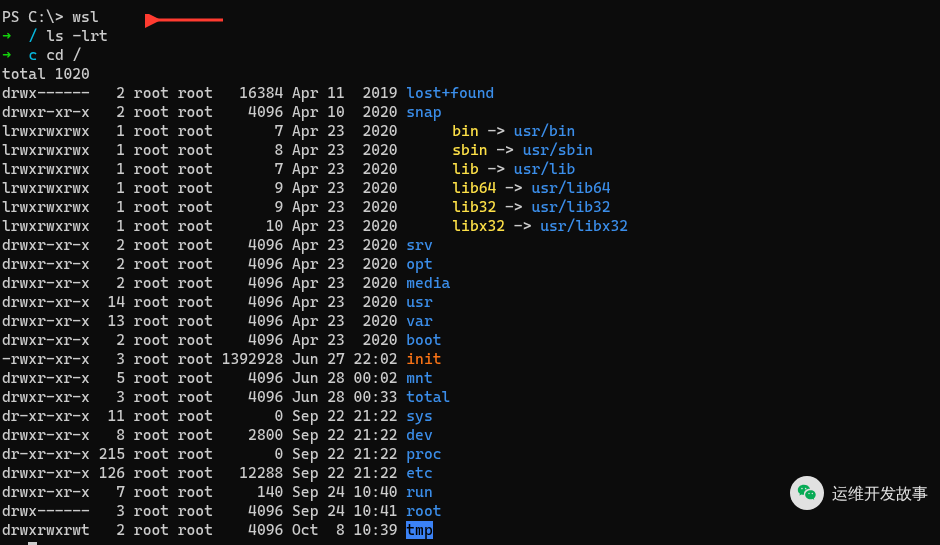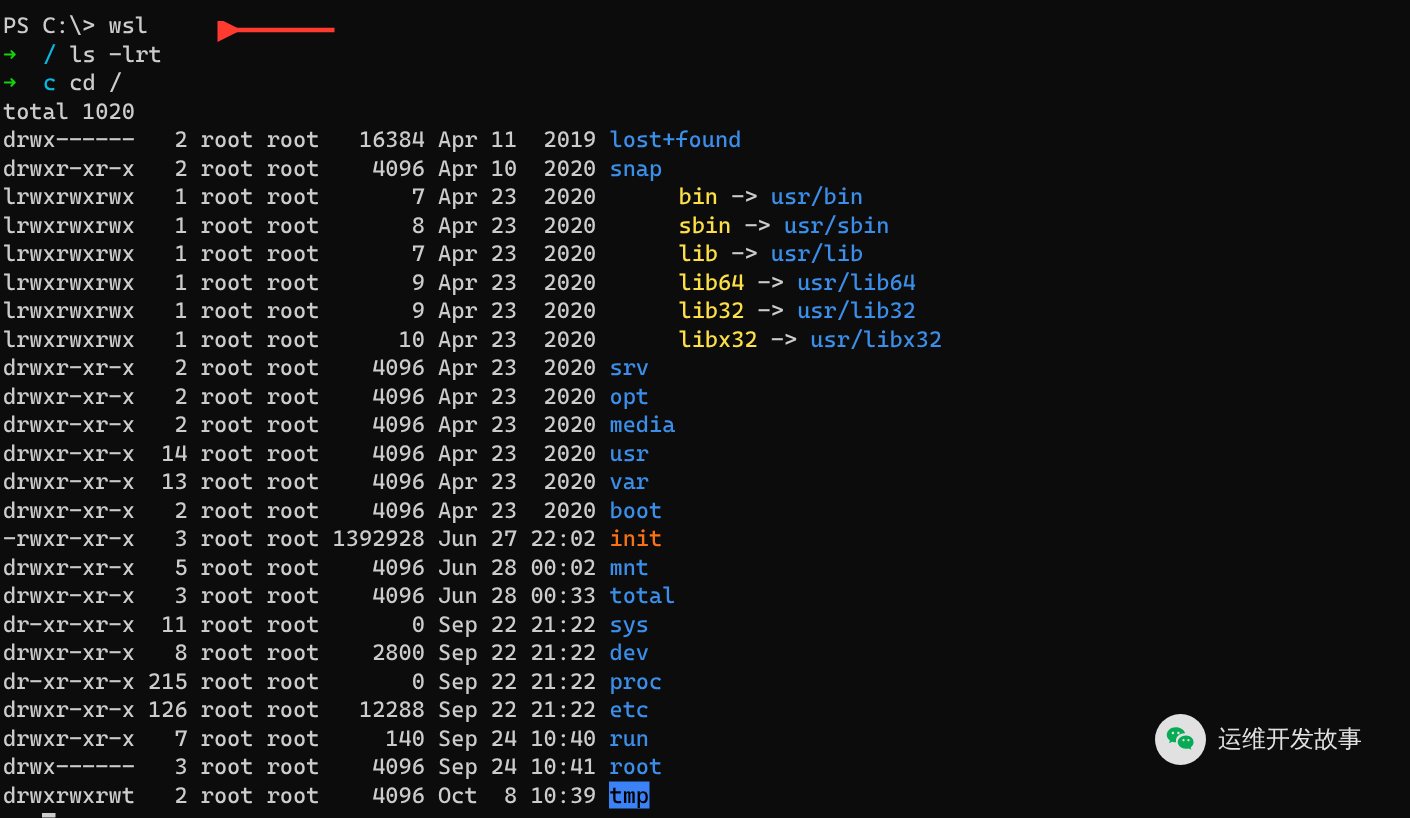--- a/index.html
+++ b/index.html
@@ -36,21 +36,21 @@
     left: 145px;
     top: 14px;
     width: 80px;
     height: 20px;
     pointer-events: none;
   }
   .arrow svg { width: 100%; height: 100%; }
   
   .watermark {
     position: absolute;
-    right: 32px;
+    right: 12px;
     bottom: 35px;
     display: flex;
     align-items: center;
     gap: 8px;
     opacity: 0.88;
     justify-content: center;
   }
   .watermark .logo {
     width: 34px; height: 34px;
     border-radius: 50%;

